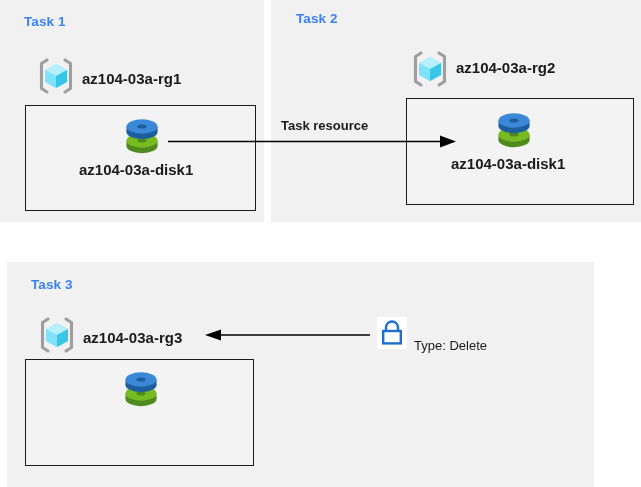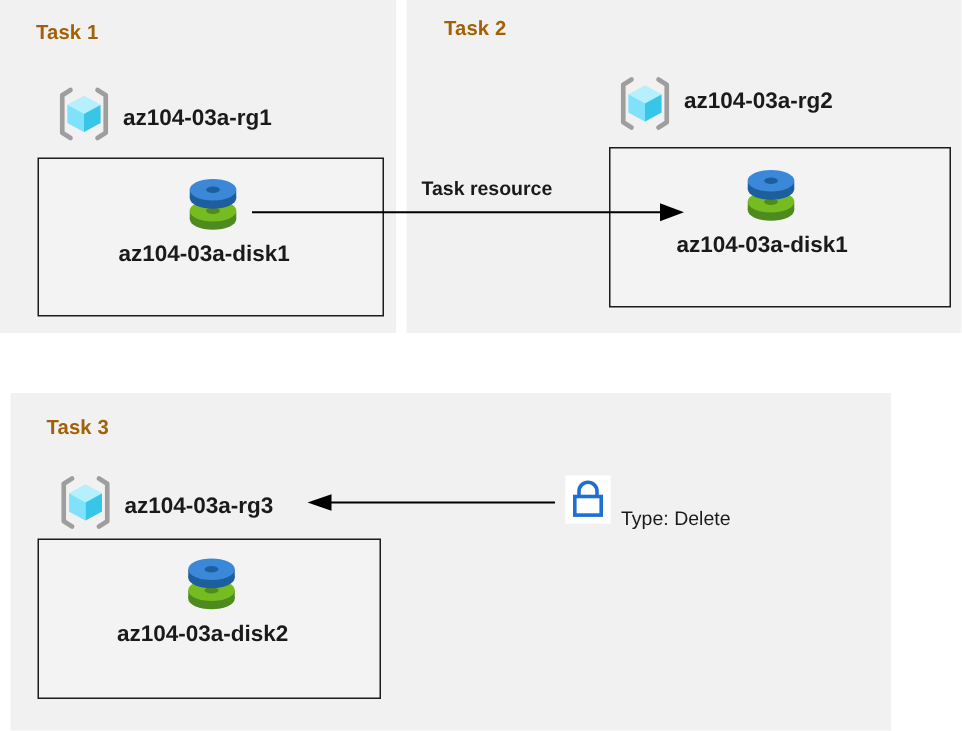--- a/index.html
+++ b/index.html
@@ -27,21 +27,21 @@
   .panel {
     position: absolute;
     background: #f1f1f1;
   }
   #panel-task1 { left: 0px;   top: 0px;   width: 264px; height: 222px; }
   #panel-task2 { left: 271px; top: 0px;   width: 370px; height: 222px; }
   #panel-task3 { left: 7px;   top: 262px; width: 587px; height: 225px; }
 
   .panel-title {
     position: absolute;
-    color: #a16207;
+    color: #3b82f6;
     font-size: 13.5px;
     font-weight: bold;
     letter-spacing: 0.1px;
     white-space: nowrap;
   }
   #title-task1 { left: 24px;  top: 14px; }
   #title-task2 { left: 296px; top: 11px; }
   #title-task3 { left: 31px;  top: 277px; }
 
   
@@ -207,21 +207,20 @@
       <ellipse cx="19" cy="32" rx="15.5" ry="7.2" fill="#4e8a1e"></ellipse>
       <rect x="3.5" y="26.5" width="31" height="5.5" fill="#4e8a1e"></rect>
       <ellipse cx="19" cy="26.5" rx="15.5" ry="7.2" fill="#76bc21"></ellipse>
       <ellipse cx="19" cy="26.5" rx="4.6" ry="2.1" fill="#4e8a1e"></ellipse>
       <ellipse cx="19" cy="18" rx="15.5" ry="7.2" fill="#1d5f9e"></ellipse>
       <rect x="3.5" y="12.5" width="31" height="5.5" fill="#1d5f9e"></rect>
       <ellipse cx="19" cy="12.5" rx="15.5" ry="7.2" fill="#3b88d8"></ellipse>
       <ellipse cx="19" cy="12.5" rx="4.6" ry="2.1" fill="#1d5f9e"></ellipse>
     </svg>
   </div>
-  <div class="lbl" id="lbl-disk2">az104-03a-disk2</div>
 
   <div class="conn" id="conn-lock">
     <svg width="165" height="20" viewBox="0 0 165 20" xmlns="http://www.w3.org/2000/svg">
       <line x1="14" y1="10" x2="165" y2="10" stroke="#000000" stroke-width="1.4"></line>
       <polygon points="0,10 16,4.5 16,15.5" fill="#000000"></polygon>
     </svg>
   </div>
 
   <div class="icon" id="icon-lock">
     <svg width="30" height="32" viewBox="0 0 30 32" xmlns="http://www.w3.org/2000/svg">

